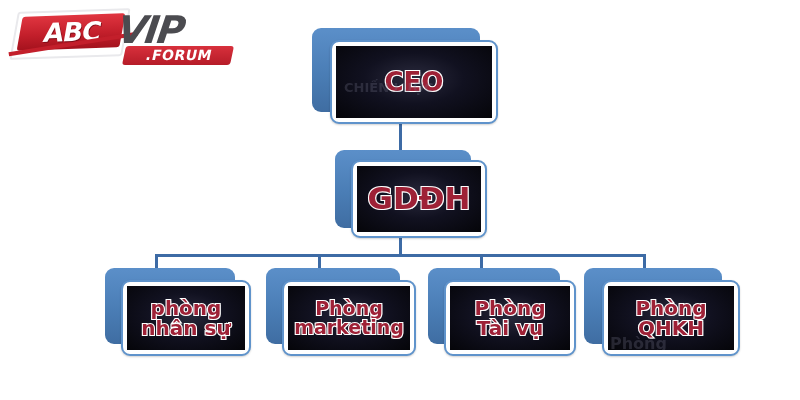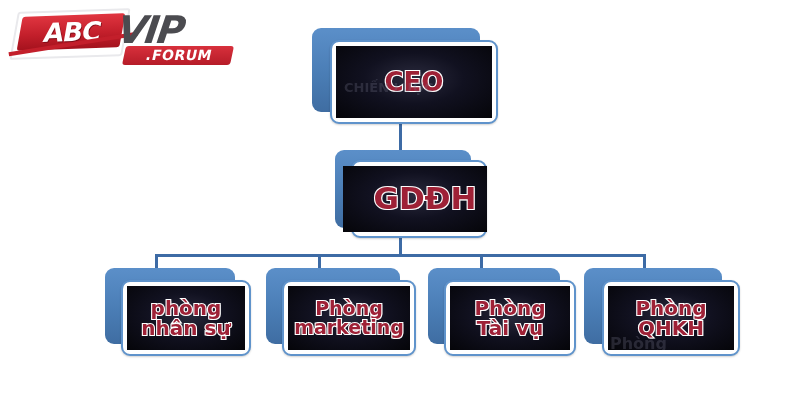--- a/index.html
+++ b/index.html
@@ -209,21 +209,21 @@
     <div class="card" style="left:18px; top:12px; width:168px; height:84px;"></div>
     <div class="screen" style="left:24px; top:18px; width:156px; height:72px;">
       <div class="ghost" style="left:8px; top:6px; font-size:13px;">CHIẾN LƯỢC</div>
       <div class="label" style="font-size:26px;">CEO</div>
     </div>
   </div>
 
   <div class="node" style="left:335px; top:150px; width:152px; height:88px;">
     <div class="shadow" style="left:0; top:0; width:136px; height:78px;"></div>
     <div class="card" style="left:16px; top:10px; width:136px; height:78px;"></div>
-    <div class="screen" style="left:8px; top:16px; width:124px; height:66px;padding-left:20px;">
+    <div class="screen" style="left:22px; top:16px; width:124px; height:66px;">
         <div class="label" style="font-size:31px;">GDĐH</div>
     </div>
   </div>
 
   <div class="node" style="left:105px; top:268px; width:146px; height:88px;">
     <div class="shadow" style="left:0; top:0; width:130px; height:76px;"></div>
     <div class="card" style="left:16px; top:12px; width:130px; height:76px;"></div>
     <div class="screen" style="left:22px; top:18px; width:118px; height:64px;">
       <div class="label" style="font-size:20px;">phòng
 nhân sự</div>

